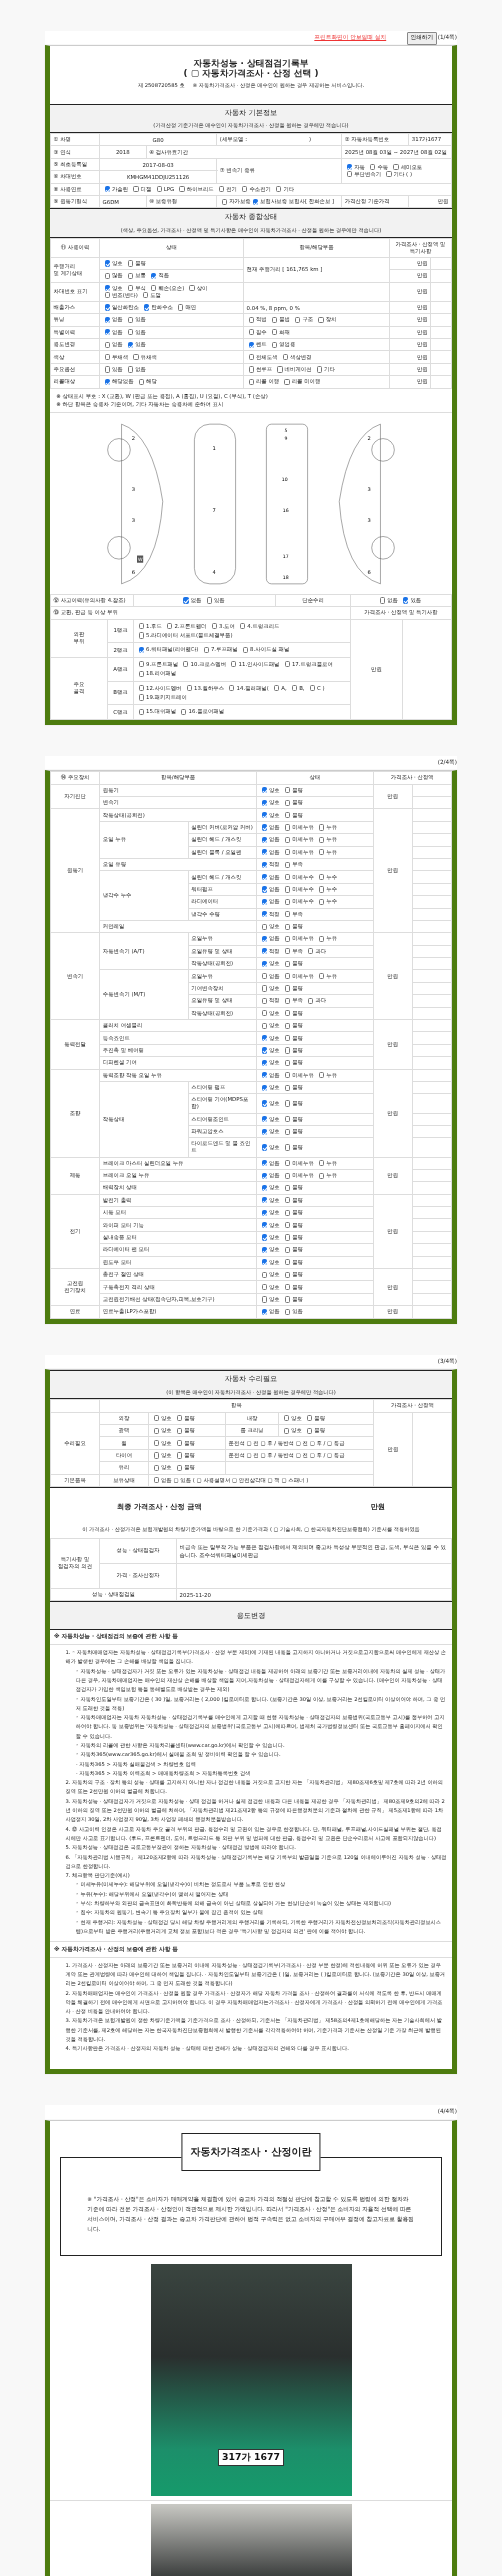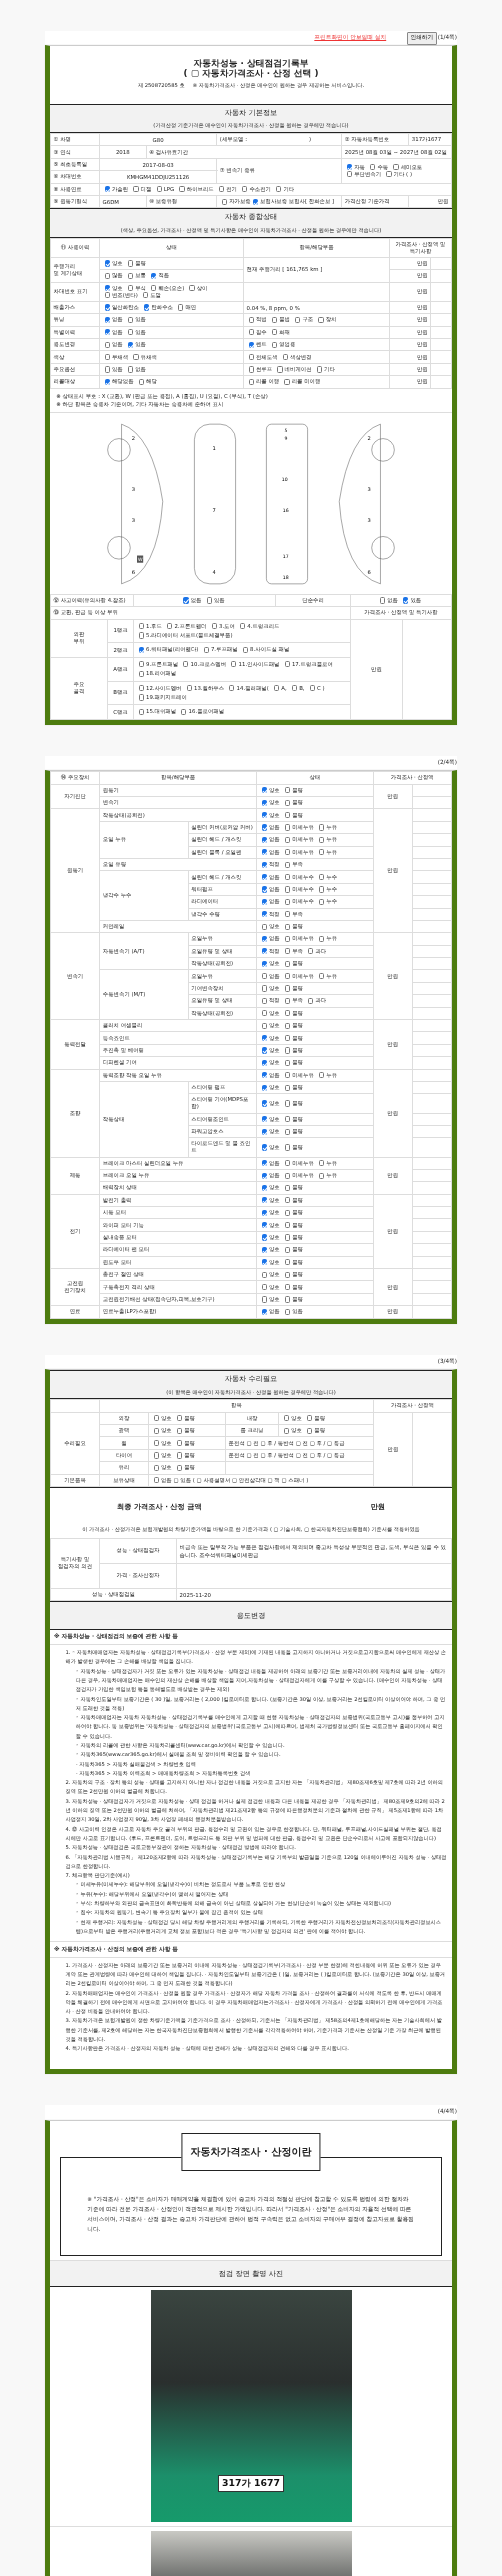--- a/index.html
+++ b/index.html
@@ -626,23 +626,20 @@
 <div class="gap"></div>
 
 <div class="pagebar page" style="box-shadow:none;">
       <span>(4/4쪽)</span>
     </div>
 <div class="page frame">
   <div style="position:relative;margin:36px 10.3px 4.1px;border:1px solid #222;padding:36px 26px 20.6px;">
     <div style="position:absolute;top:-25px;left:50%;transform:translateX(-50%);background:#fff;border:1px solid #222;padding:11.3px 8.2px;font-size:10px;font-weight:bold;">자동차가격조사 · 산정이란</div>
     <div style="font-size:5.7px;line-height:10.3px;">※ "가격조사 · 산정"은 소비자가 매매계약을 체결함에 있어 중고차 가격의 적절성 판단에 참고할 수 있도록 법령에 의한 절차와 기준에 따라 전문 가격조사 · 산정인이 객관적으로 제시한 가액입니다. 따라서 "가격조사 · 산정"은 소비자의 자율적 선택에 따른 서비스이며, 가격조사 · 산정 결과는 중고차 가격판단에 관하여 법적 구속력은 없고 소비자의 구매여부 결정에 참고자료로 활용됩니다.</div>
   </div>
-  <div class="sec" style="border-top:0.5px solid #ddd;padding:7.2px 0">
-        <div class="t">점검 장면 촬영 사진</div>
-      </div>
   <div style="border-bottom:0.5px solid #ddd;padding:1px 0">
     <div class="photo">
           <div class="plate" style="top:185px">317가 1677</div>
         </div>
   </div>
   <div style="padding:1px 0">
     <div class="photo" style="background:linear-gradient(180deg,#c9c9c4 0%,#2b2e2e 35%,#1f2222 70%,#169a6b 100%)"></div>
   </div>
 
 </div>

